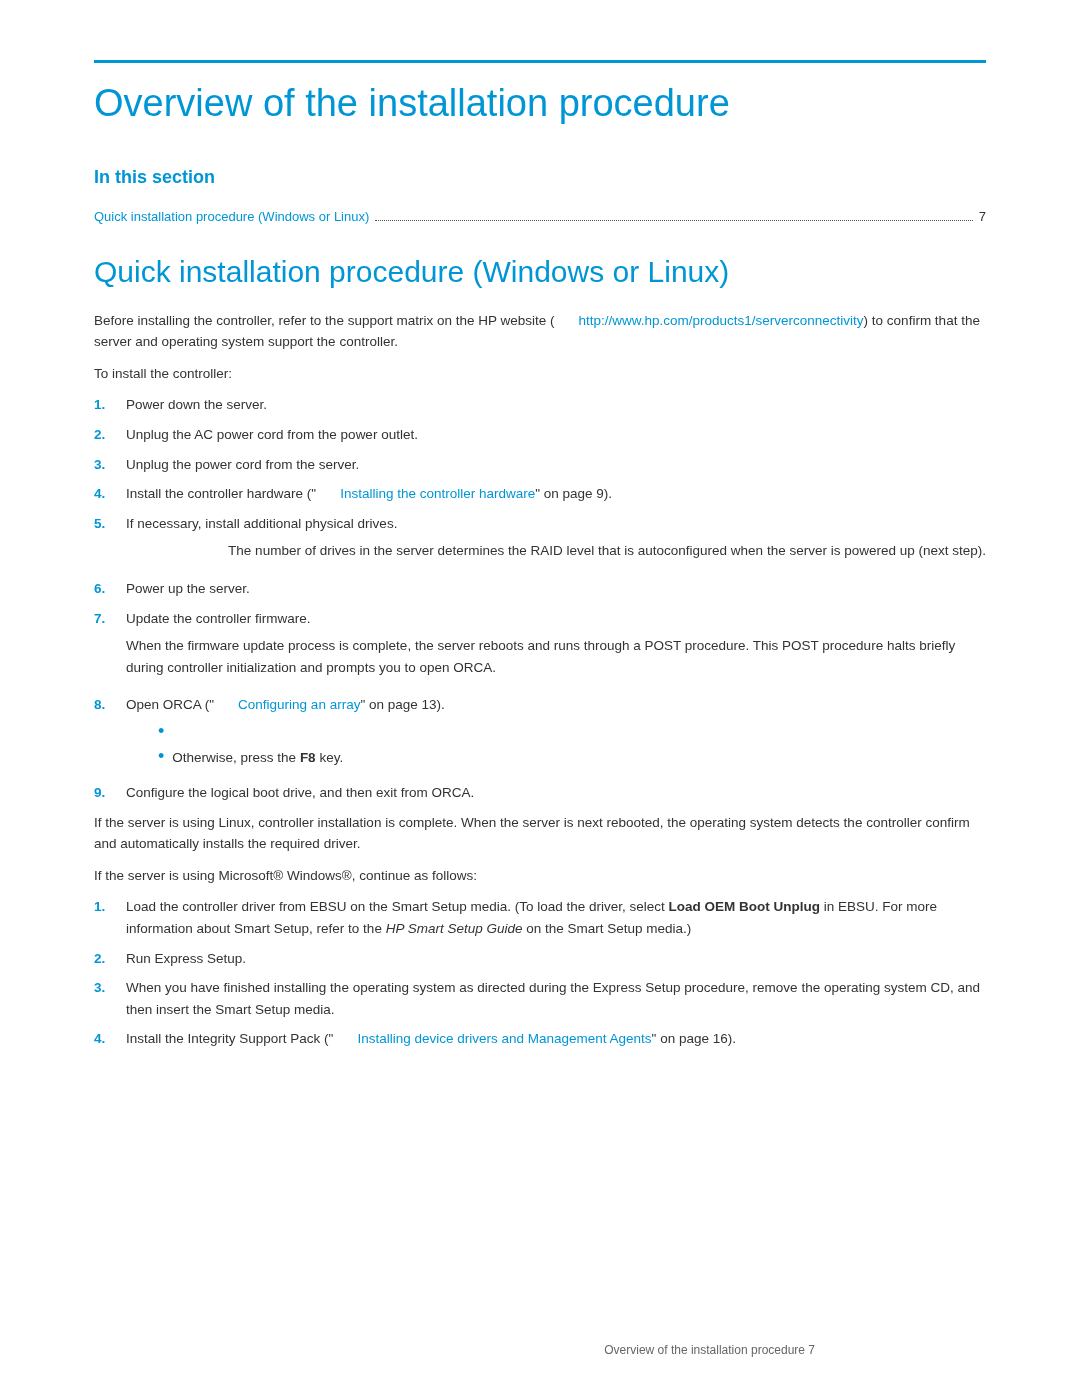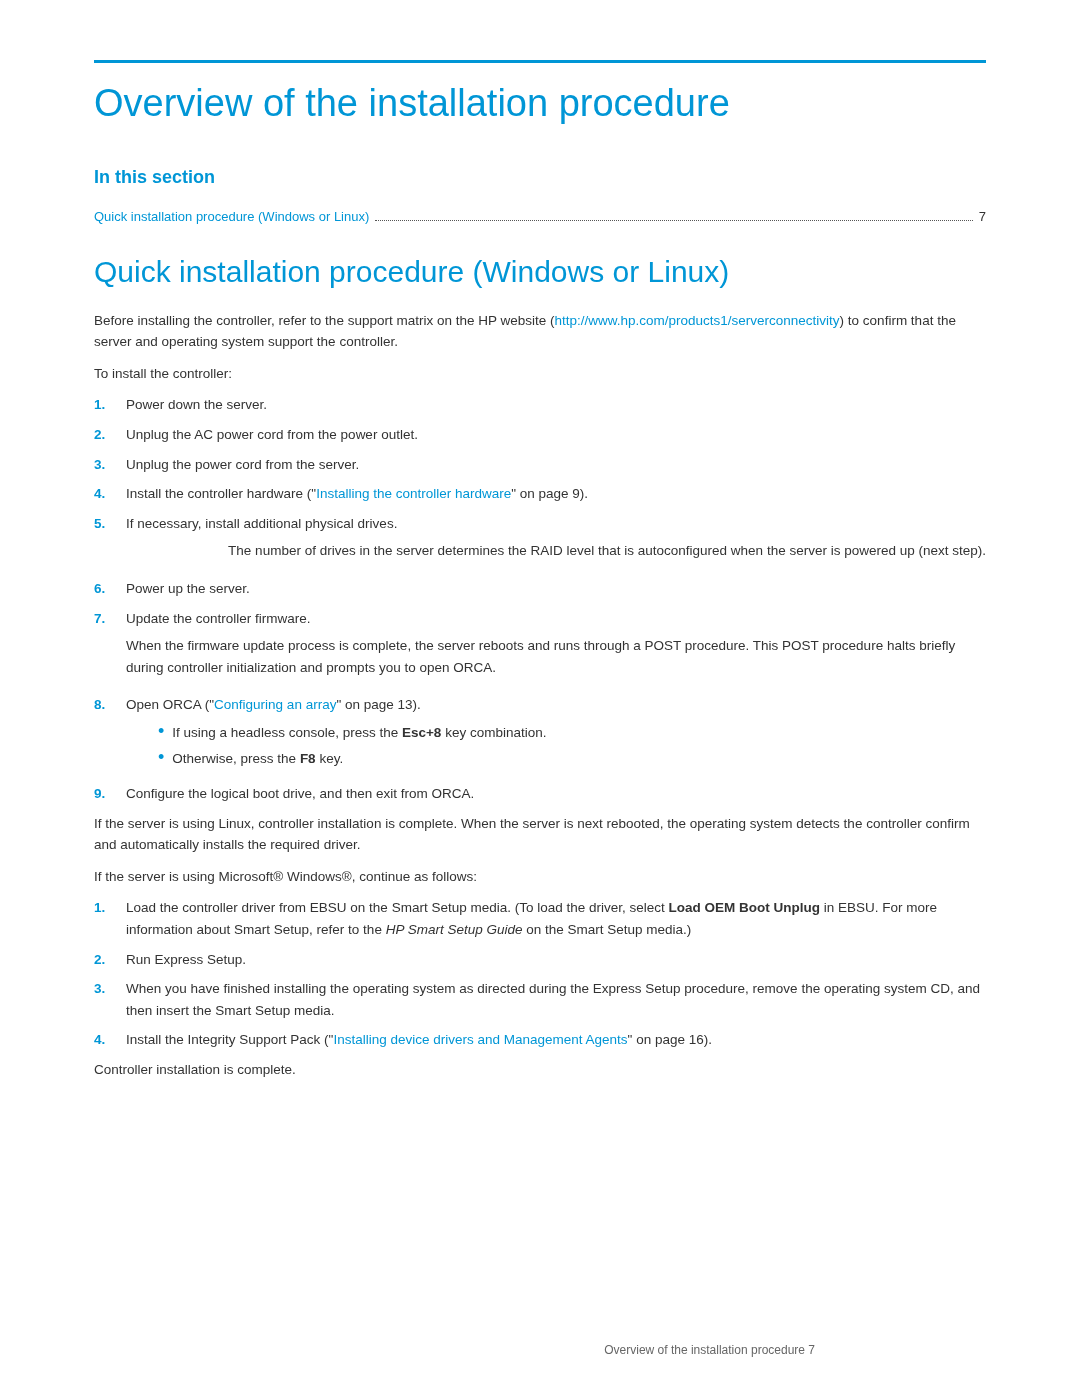--- a/index.html
+++ b/index.html
@@ -78,20 +78,21 @@
     .body-text {
       font-size: 13.5px;
       line-height: 1.6;
       color: #333333;
       margin-bottom: 10px;
     }
 
     .link {
       color: #0096d6;
       text-decoration: none;
+      padding-left: 24px;
     }
 
     .ordered-list {
       margin-left: 0;
       padding-left: 0;
       list-style: none;
       margin-bottom: 8px;
     }
 
     .ordered-list li {
@@ -241,21 +242,20 @@
       </div>
     </li>
 
     <li>
       <span class="list-num">8.</span>
       <div class="list-content">
         <span>Open ORCA ("<a class="link" href="#">Configuring an array</a>" on page&nbsp;13).</span>
         <ul class="bullet-list">
           <li>
             <span class="bullet-dot">•</span>
-            <span>If using a headless console, press the <span class="bold">Esc+8</span> key combination.</span>
           </li>
           <li>
             <span class="bullet-dot">•</span>
             <span>Otherwise, press the <span class="bold">F8</span> key.</span>
           </li>
         </ul>
       </div>
     </li>
 
     <li>
@@ -290,19 +290,18 @@
 
     <li>
       <span class="list-num">4.</span>
       <span class="list-content">
         Install the Integrity Support Pack ("<a class="link" href="#">Installing device drivers and Management Agents</a>" on page&nbsp;16).
       </span>
     </li>
 
   </ol>
 
-  <p class="body-text">Controller installation is complete.</p>
 
 </div>
 
 <div class="footer">
   <span>Overview of the installation procedure   7</span>
 </div>
 
 </body></html>

